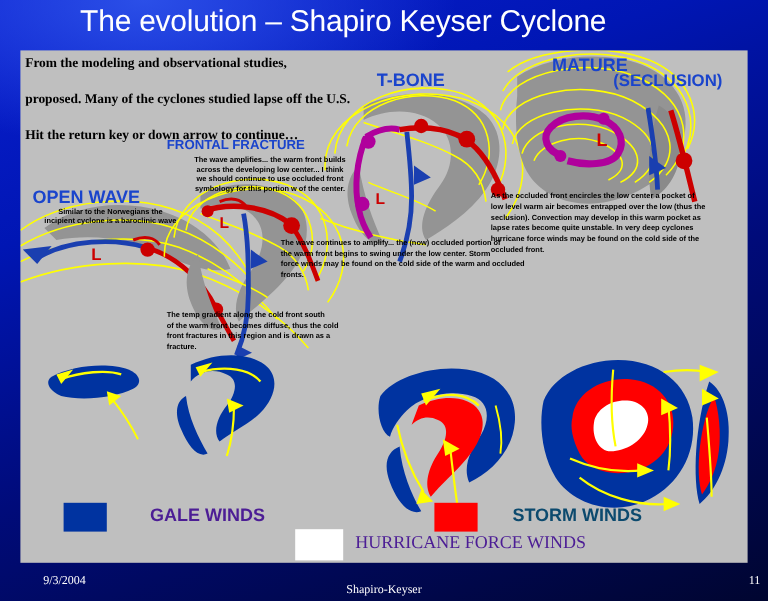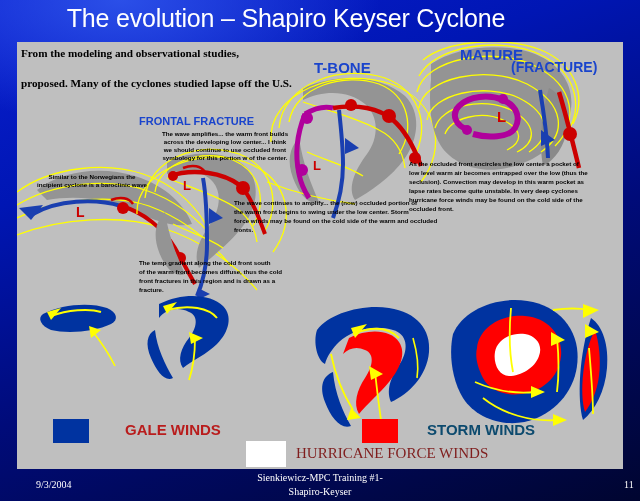--- a/index.html
+++ b/index.html
@@ -202,32 +202,34 @@
         <path d="M534,290 L548,298 L534,304 Z" fill="#ffff00"></path>
         <path d="M572,306 C574,330 576,352 576,372" stroke="#ffff00" stroke-width="1.8" fill="none"></path>
         <path d="M566,262 L582,268 L566,276 Z" fill="#ffff00"></path>
         <path d="M536,268 C550,266 562,266 572,268" stroke="#ffff00" stroke-width="1.8" fill="none"></path>
         <path d="M568,282 L582,290 L568,296 Z" fill="#ffff00"></path>
       </g>
     </svg>
 
     <div class="tx body-text" style="left:4px;top:4px;">From the modeling and observational studies,</div>
     <div class="tx body-text" style="left:4px;top:34px;">proposed.  Many of the cyclones studied lapse off the U.S.</div>
+    <div class="tx body-text" style="left:4px;top:64px;">Hit the return key or down  arrow to continue…</div>
 
     <div class="tx hdr" style="left:297px;top:17px;font-size:15px;">T-BONE</div>
 
     <div class="tx hdr" style="left:443px;top:4px;font-size:15px;">MATURE</div>
-    <div class="tx hdr" style="left:494px;top:17px;font-size:14px;">(FRACTURE)</div>
+    <div class="tx hdr" style="left:494px;top:17px;font-size:14px;">(SECLUSION)</div>
 
     <div class="tx hdr" style="left:122px;top:73px;font-size:11px;">FRONTAL FRACTURE</div>
     <div class="tx small" style="left:118px;top:88px;width:180px;text-align:center;">The wave amplifies... the warm front builds</div>
     <div class="tx small" style="left:118px;top:96px;width:180px;text-align:center;">across the developing low center... I think</div>
     <div class="tx small" style="left:118px;top:104px;width:180px;text-align:center;">we should continue to use occluded front</div>
     <div class="tx small" style="left:118px;top:112px;width:180px;text-align:center;">symbology for this portion w of the center.</div>
 
+    <div class="tx hdr" style="left:10px;top:114px;font-size:15px;">OPEN WAVE</div>
     <div class="tx small" style="left:0px;top:131px;width:150px;text-align:center;">Similar to the Norwegians the</div>
     <div class="tx small" style="left:0px;top:139px;width:150px;text-align:center;">incipient cyclone is a baroclinic wave</div>
 
     <div class="tx small" style="left:392px;top:118px;">As the occluded front encircles the low center a pocket of</div>
     <div class="tx small" style="left:392px;top:127px;">low level warm air becomes entrapped over the low (thus the</div>
     <div class="tx small" style="left:392px;top:136px;">seclusion). Convection may develop in this warm pocket as</div>
     <div class="tx small" style="left:392px;top:145px;">lapse rates become quite unstable. In very deep cyclones</div>
     <div class="tx small" style="left:392px;top:154px;">hurricane force winds may be found on the cold side of the</div>
     <div class="tx small" style="left:392px;top:163px;">occluded front.</div>
 
@@ -235,30 +237,29 @@
     <div class="tx small" style="left:217px;top:166px;">the warm front begins to swing under the low center. Storm</div>
     <div class="tx small" style="left:217px;top:175px;">force winds may be found on the cold side of the warm and occluded</div>
     <div class="tx small" style="left:217px;top:184px;">fronts.</div>
 
     <div class="tx small" style="left:122px;top:217px;">The temp gradient along the cold front south</div>
     <div class="tx small" style="left:122px;top:226px;">of the warm front becomes diffuse, thus the cold</div>
     <div class="tx small" style="left:122px;top:235px;">front fractures in this region and is drawn as a</div>
     <div class="tx small" style="left:122px;top:244px;">fracture.</div>
 
     <div class="swatch" style="left:36px;top:377px;width:36px;height:24px;background:#0033a0;"></div>
-    <div class="tx legend-lbl" style="left:108px;top:379px;color:#b91c1c;">GALE WINDS</div>
+    <div class="tx legend-lbl" style="left:108px;top:379px;color:#4c1d95;">GALE WINDS</div>
 
     <div class="swatch" style="left:345px;top:377px;width:36px;height:24px;background:#ff0000;"></div>
     <div class="tx legend-lbl" style="left:410px;top:379px;color:#0c4a6e;">STORM WINDS</div>
 
     <div class="swatch" style="left:229px;top:399px;width:40px;height:26px;background:#ffffff;"></div>
-    <div class="tx" style="left:279px;top:403px;color:#7f1d1d;font-family:'Liberation Serif',serif;font-size:15px;">HURRICANE FORCE WINDS</div>
+    <div class="tx" style="left:279px;top:403px;color:#4c1d95;font-family:'Liberation Serif',serif;font-size:15px;">HURRICANE FORCE WINDS</div>
 
   </div>
 
   <div id="footer">
     <div class="foot-t" style="left:36px;top:9px;">9/3/2004</div>
-    <div class="foot-t" style="left:0;top:2px;width:640px;text-align:center;">Sienkiewicz-MPC Training #1-</div>
     <div class="foot-t" style="left:0;top:16px;width:640px;text-align:center;">Shapiro-Keyser</div>
     <div class="foot-t" style="left:624px;top:9px;">11</div>
   </div>
 
 </div>
 
 </body></html>

